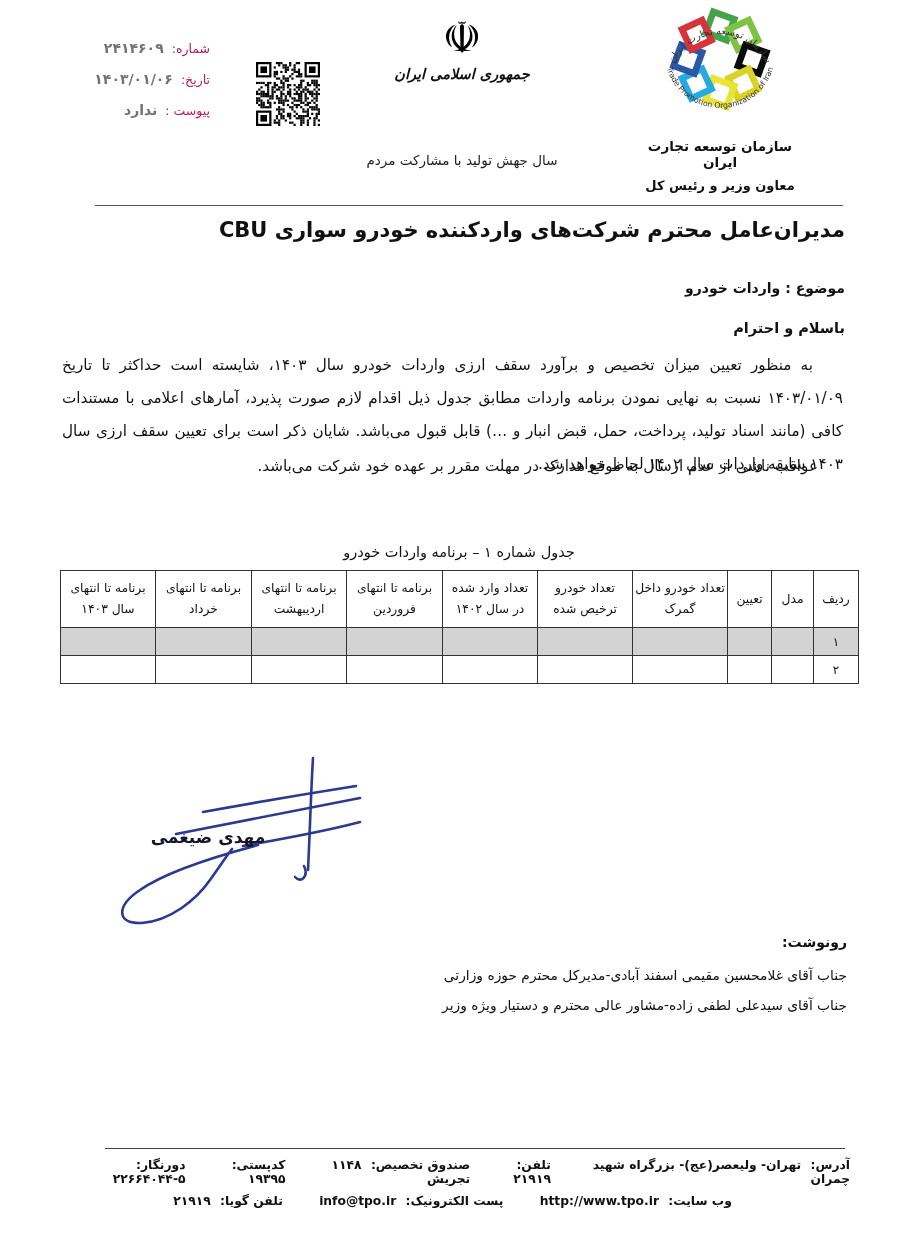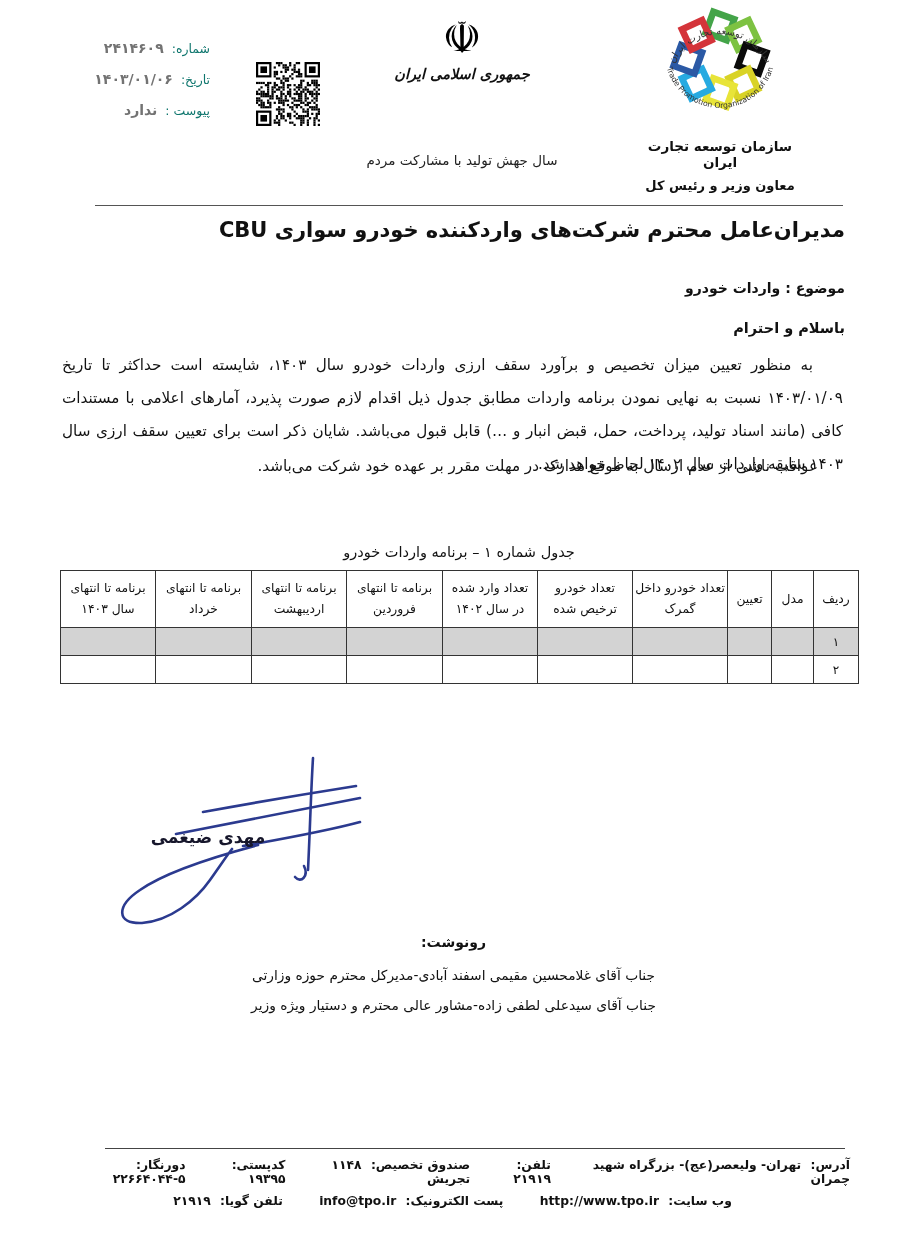--- a/index.html
+++ b/index.html
@@ -4,21 +4,21 @@
 <style>
   html,body{margin:0;padding:0;background:#888;}
   .page{
     position:relative; width:905px; height:1254px; margin:0 auto;
     background:#ffffff; overflow:hidden;
     font-family:"DejaVu Sans", sans-serif; color:#111; direction:rtl;
   }
   
   .meta-block{position:absolute; top:40px; left:70px; width:140px; direction:rtl; text-align:right;}
   .meta-row{display:flex; justify-content:flex-start; align-items:baseline; margin-bottom:15px; gap:8px;}
-  .meta-label{font-size:12.5px; color:#0f766e;}
+  .meta-label{font-size:12.5px; color:#be185d;}
   .meta-value{font-size:14px; font-weight:bold; color:#737373;}
   .qr-box{position:absolute; top:62px; left:256px; width:64px; height:64px;}
   .center-block{position:absolute; top:14px; left:372px; width:180px; text-align:center;}
   .emblem{font-size:44px; line-height:48px; color:#000;}
   .country{font-size:14.5px; font-style:italic; font-weight:bold; margin-top:4px;}
   .ministry{font-size:15.5px; font-style:italic; font-weight:bold; margin-top:6px;}
   .slogan{position:absolute; top:152px; left:332px; width:260px; text-align:center; font-size:13.5px; color:#222;}
   .org-block{position:absolute; top:6px; left:630px; width:180px; text-align:center;}
   .org-name{font-size:13.5px; font-weight:bold; margin-top:6px;}
   .org-role{font-size:13px; font-weight:bold; margin-top:8px;}
@@ -34,21 +34,21 @@
   
   .table-title{position:absolute; top:544px; left:60px; width:798px; text-align:center; font-size:14.5px;}
   .import-table{position:absolute; top:570px; left:60px; width:798px; border-collapse:collapse; table-layout:fixed; direction:rtl;}
   .import-table th,.import-table td{border:1px solid #333; font-weight:normal; padding:2px 2px; text-align:center;}
   .import-table th{height:52px; font-size:12.3px; line-height:1.7; vertical-align:middle;}
   .import-table td{height:23px; font-size:12px;}
   .row-shaded td{background:#d3d3d3;}
   
   .signature{position:absolute; top:750px; left:108px; width:258px; height:182px;}
   
-  .cc-block{position:absolute; top:934px; right:58px; left:60px; text-align:center;}
+  .cc-block{position:absolute; top:934px; right:58px; left:60px; text-align:right;}
   .cc-label{font-size:14px; font-weight:bold; margin-bottom:10px;}
   .cc-item{font-size:13.8px; line-height:30px;}
   
   .footer-rule{position:absolute; top:1148px; left:105px; width:740px; border-top:1.4px solid #444;}
   .footer-line1{position:absolute; top:1158px; right:55px; left:55px; display:flex; justify-content:space-between;
                 align-items:baseline; font-size:12.3px; font-weight:bold; direction:rtl;}
   .footer-line2{position:absolute; top:1194px; right:55px; left:55px; text-align:center; font-size:12.3px; font-weight:bold;}
   .footer-line2 .seg{margin:0 16px;}
   .seg .lbl{margin-left:5px;}
 </style>

